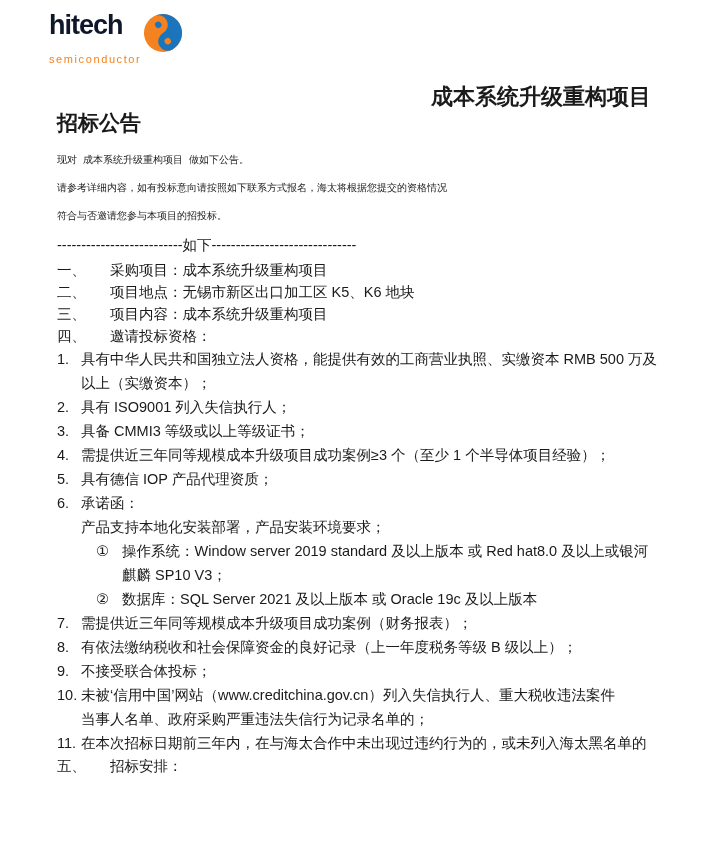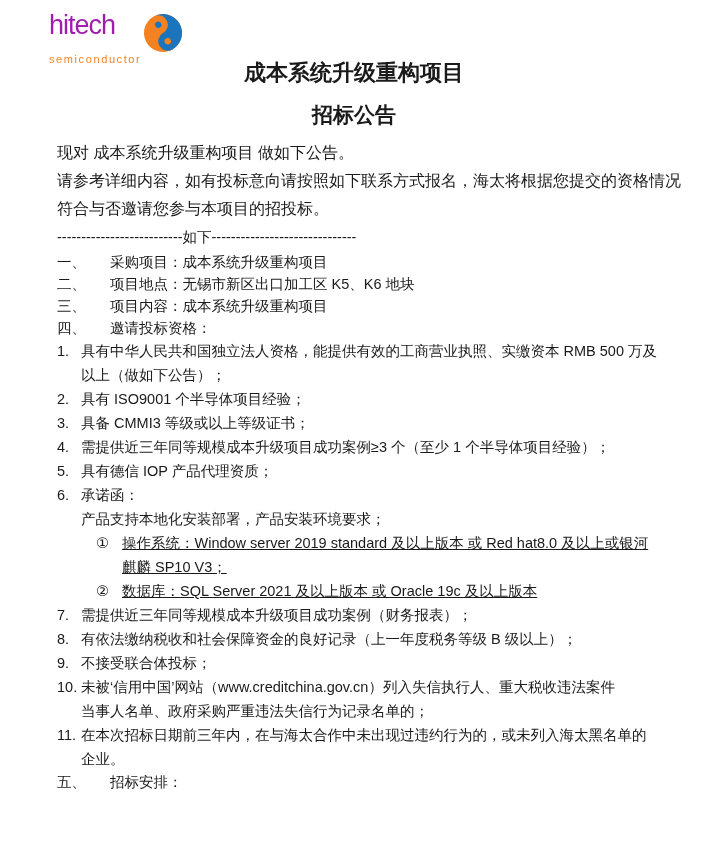--- a/index.html
+++ b/index.html
@@ -4,42 +4,42 @@
 <style>
   html,body{margin:0;padding:0;background:#ffffff;}
   .page{
     width:708px;height:844px;box-sizing:border-box;background:#ffffff;
     padding:12px 57px 0 57px;overflow:hidden;position:relative;
     font-family:"Liberation Sans","DejaVu Sans",sans-serif;color:#1a1a1a;
   }
   
   .logo-row{display:flex;align-items:flex-start;height:48px;margin-left:-8px;}
   .logo-text-block{display:flex;flex-direction:column;align-items:flex-start;}
-  .brand{color:#a21caf;font-size:27px;font-weight:400;line-height:26px;letter-spacing:-1px;}
+  .brand{color:#0f172a;font-size:27px;font-weight:700;line-height:26px;letter-spacing:-1px;}
   .tagline{color:#f58220;font-size:11px;letter-spacing:1.6px;line-height:13px;margin-top:15px;}
   .logo-mark{margin-left:2px;margin-top:1px;}
   
-  .doc-title{text-align:center;font-size:22px;font-weight:bold;line-height:26px;}
-  .doc-subtitle{text-align:center;font-size:21px;font-weight:bold;line-height:25px;margin-top:16px;}
+  .doc-title{text-align:right;font-size:22px;font-weight:bold;line-height:26px;margin-top:24px;}
+  .doc-subtitle{font-size:21px;font-weight:bold;line-height:25px;}
   
-  .intro{margin-top:12px;font-size:16px;}
+  .intro{margin-top:12px;font-size:10px;font-family:Liberation Mono, monospace;}
   .intro-line{line-height:28px;white-space:nowrap;}
   .separator{font-size:14.5px;line-height:28px;white-space:nowrap;}
   .sec-row{display:flex;font-size:14.5px;line-height:22px;}
   .sec-marker{width:53px;flex:none;}
   .qual-heading{font-size:14.5px;line-height:24px;}
   .reqs{font-size:14.5px;}
   .req-row{display:flex;}
   .req-num{width:24px;flex:none;line-height:24px;}
   .req-text{flex:1;}
   .req-line{line-height:24px;white-space:nowrap;}
   .sub-note{line-height:24px;white-space:nowrap;}
   .sub-row{display:flex;padding-left:15px;}
   .sub-marker{width:26px;flex:none;line-height:24px;}
-  .sub-text{flex:1;text-decoration:underline;}
+  .sub-text{flex:1;}
   .footer-row{display:flex;font-size:14.5px;line-height:22px;}
 </style>
 </head>
 <body>
 
 <div class="page">
 
   <div class="logo-row">
     <div class="logo-text-block">
       <div class="brand">hitech</div>
@@ -87,28 +87,28 @@
     </div>
   </div>
 
 
   <div class="reqs">
 
     <div class="req-row">
       <span class="req-num">1.</span>
       <span class="req-text">
         <div class="req-line">具有中华人民共和国独立法人资格，能提供有效的工商营业执照、实缴资本 RMB 500 万及</div>
-        <div class="req-line">以上（做如下公告）；</div>
+        <div class="req-line">以上（实缴资本）；</div>
       </span>
     </div>
 
     <div class="req-row">
       <span class="req-num">2.</span>
       <span class="req-text">
-        <div class="req-line">具有 ISO9001 个半导体项目经验；</div>
+        <div class="req-line">具有 ISO9001 列入失信执行人；</div>
       </span>
     </div>
 
     <div class="req-row">
       <span class="req-num">3.</span>
       <span class="req-text">
         <div class="req-line">具备 CMMI3 等级或以上等级证书；</div>
       </span>
     </div>
 
@@ -173,21 +173,20 @@
       <span class="req-text">
         <div class="req-line">未被‘信用中国’网站（www.creditchina.gov.cn）列入失信执行人、重大税收违法案件</div>
         <div class="req-line">当事人名单、政府采购严重违法失信行为记录名单的；</div>
       </span>
     </div>
 
     <div class="req-row">
       <span class="req-num">11.</span>
       <span class="req-text">
         <div class="req-line">在本次招标日期前三年内，在与海太合作中未出现过违约行为的，或未列入海太黑名单的</div>
-        <div class="req-line">企业。</div>
       </span>
     </div>
 
   </div>
 
   <div class="footer-row">
     <span class="sec-marker">五、</span>
     <span class="sec-text">招标安排：</span>
   </div>
 

